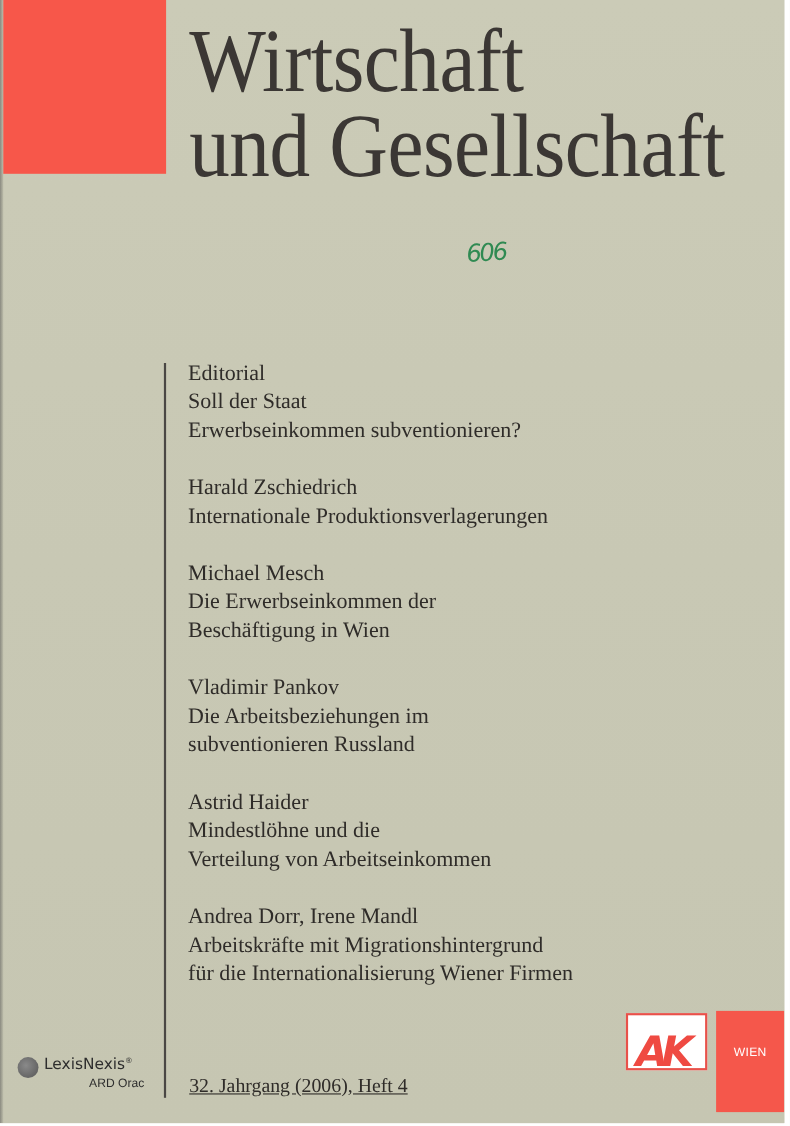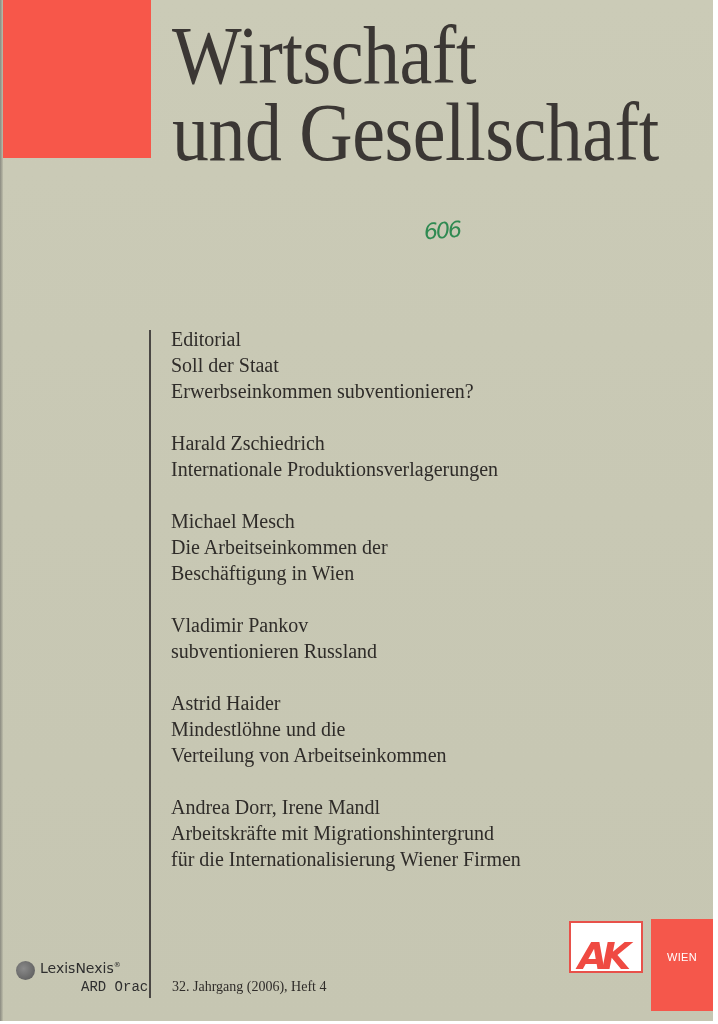--- a/index.html
+++ b/index.html
@@ -88,24 +88,25 @@
     font-size: 20px;
     line-height: 26px;
     color: #2f2c29;
     white-space: nowrap;
   }
 
   .issue {
     position: absolute;
     left: 172px;
     top: 975px;
-    font-size: 14px;
+    font-size: 18px;
     line-height: 24px;
     color: #2f2c29;
     white-space: nowrap;
+    text-decoration: underline;
   }
 
   .lexis {
     position: absolute;
     left: 16px;
     top: 960px;
     width: 130px;
     height: 40px;
   }
   .lexis-dot {
@@ -124,22 +125,22 @@
     font-family: "DejaVu Sans", sans-serif;
     font-size: 14px;
     color: #2e2e2e;
     white-space: nowrap;
   }
   .lexis-name sup { font-size: 7px; }
   .lexis-sub {
     position: absolute;
     left: 65px;
     top: 19px;
-    font-family: Liberation Mono, monospace;
-    font-size: 14px;
+    font-family: Liberation Sans, sans-serif;
+    font-size: 11px;
     color: #2e2e2e;
     white-space: nowrap;
   }
 
   .ak-logo {
     position: absolute;
     left: 569px;
     top: 921px;
     width: 74px;
     height: 52px;
@@ -198,25 +199,26 @@
       <span class="toc-line">Editorial</span>
       <span class="toc-line">Soll der Staat</span>
       <span class="toc-line">Erwerbseinkommen subventionieren?</span>
     </div>
     <div class="toc-entry">
       <span class="toc-line">Harald Zschiedrich</span>
       <span class="toc-line">Internationale Produktionsverlagerungen</span>
     </div>
     <div class="toc-entry">
       <span class="toc-line">Michael Mesch</span>
-      <span class="toc-line">Die Arbeitseinkommen der</span>
+      <span class="toc-line">Die Erwerbseinkommen der</span>
       <span class="toc-line">Beschäftigung in Wien</span>
     </div>
     <div class="toc-entry">
       <span class="toc-line">Vladimir Pankov</span>
+      <span class="toc-line">Die Arbeitsbeziehungen im</span>
       <span class="toc-line">subventionieren Russland</span>
     </div>
     <div class="toc-entry">
       <span class="toc-line">Astrid Haider</span>
       <span class="toc-line">Mindestlöhne und die</span>
       <span class="toc-line">Verteilung von Arbeitseinkommen</span>
     </div>
     <div class="toc-entry">
       <span class="toc-line">Andrea Dorr, Irene Mandl</span>
       <span class="toc-line">Arbeitskräfte mit Migrationshintergrund</span>

